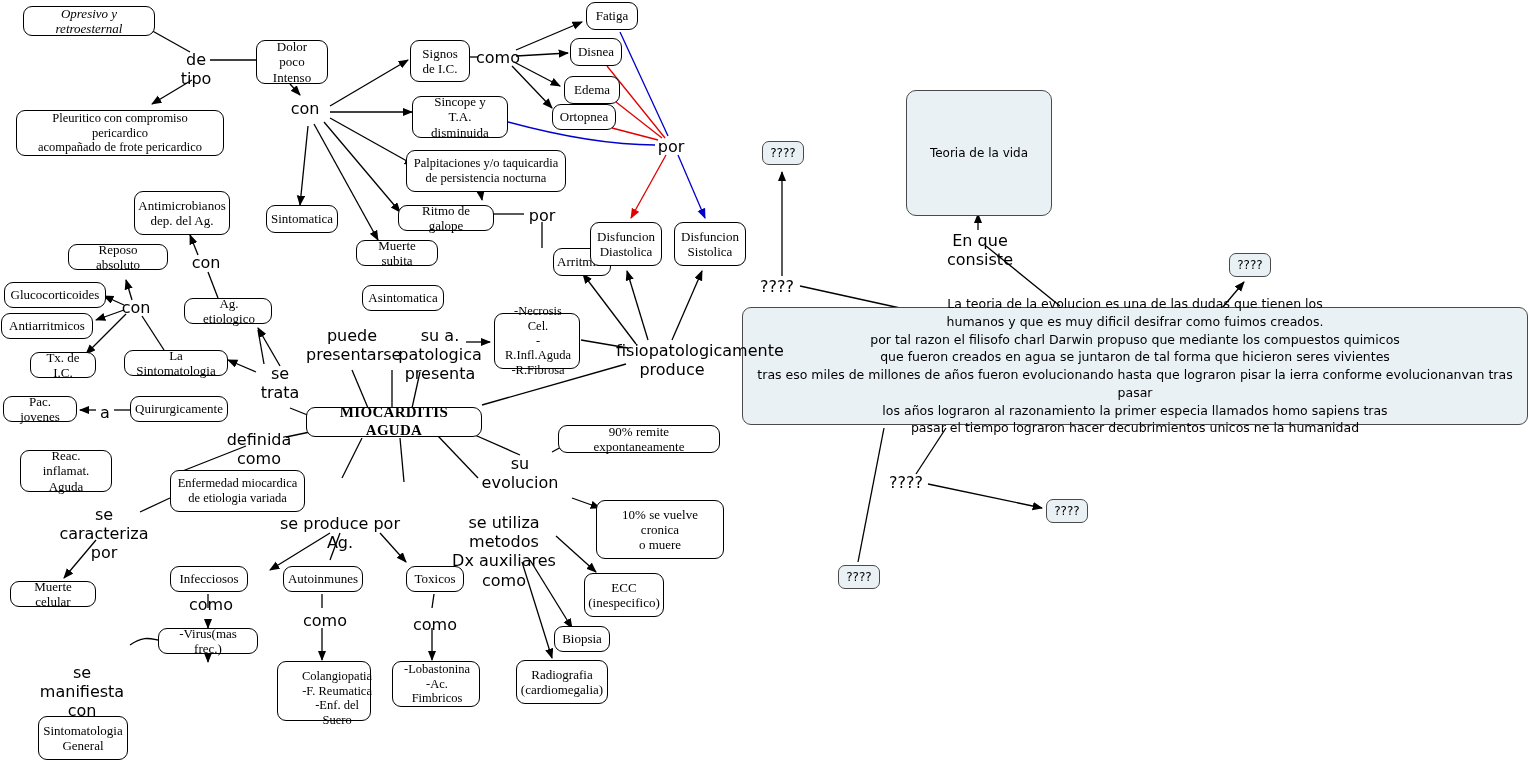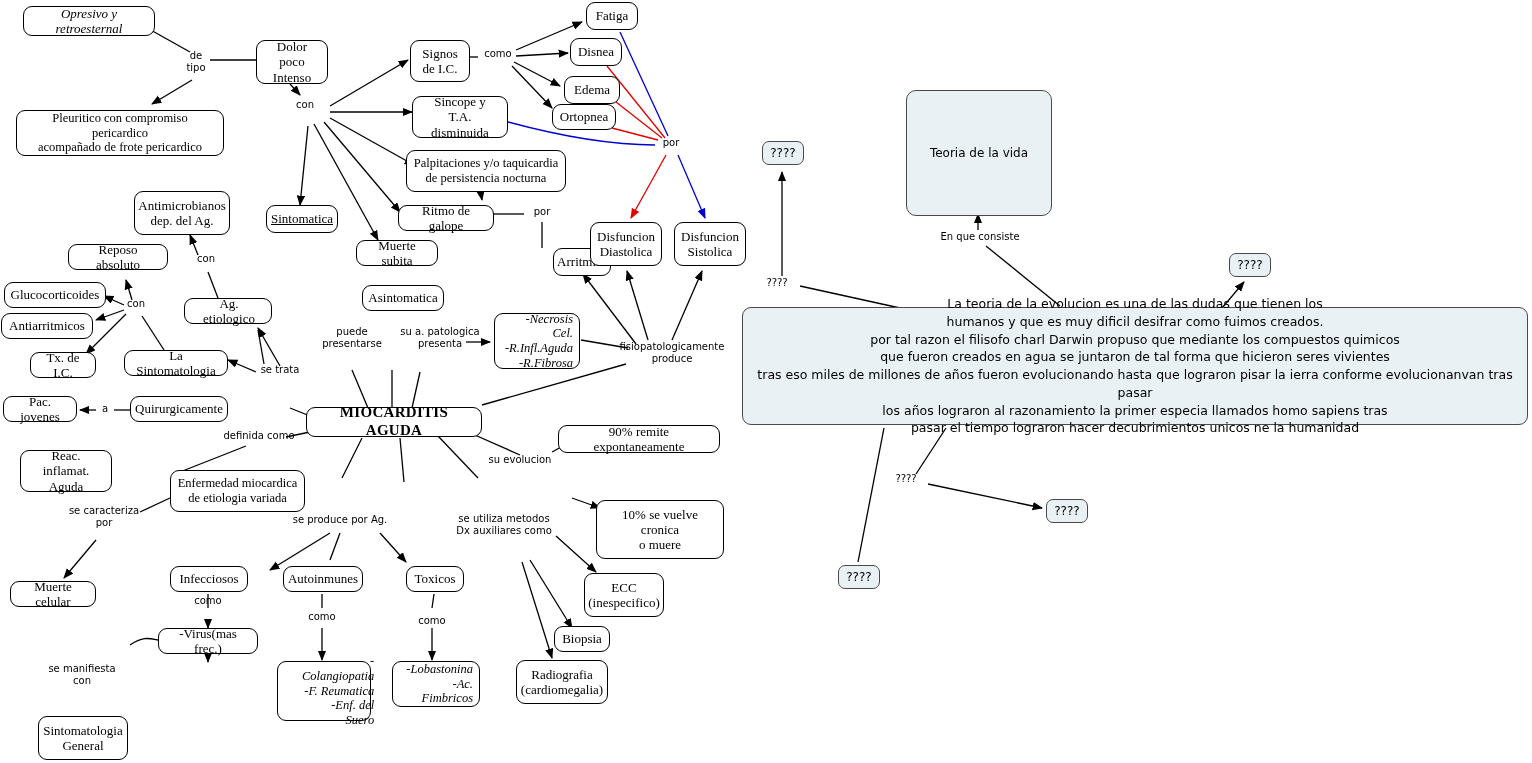--- a/index.html
+++ b/index.html
@@ -23,21 +23,21 @@
     display:flex;
     align-items:center;
     justify-content:center;
     text-align:center;
     line-height:1.18;
     font-size:13px;
     color:#000000;
     padding:2px 6px;
     white-space:pre-line;
   }
-  .node.left-align{ text-align:right; justify-content:flex-start;font-style:italic; }
+  .node.left-align{ text-align:center; justify-content:flex-start; }
   .node.italic{ font-style:italic; }
   .node.bold{ font-weight:bold; font-size:15px; letter-spacing:.3px; }
   .node.blue{
     background:#eaf1f4;
     border:1px solid #4a4a4a;
     font-family:"DejaVu Sans", sans-serif;
     font-size:12px;
     border-radius:10px;
   }
   .node.blue.small{ border-radius:7px; font-size:12px; }
@@ -45,21 +45,21 @@
     font-family:"DejaVu Sans", sans-serif;
     font-size:12.5px;
     line-height:1.42;
     text-align:center;
     border-radius:9px;
   }
 
   .lbl{
     position:absolute;
     font-family:"DejaVu Sans", sans-serif;
-    font-size:10px;
+    font-size:16px;
     color:#000000;
     text-align:center;
     line-height:1.2;
     white-space:pre-line;
     background:transparent;
   }
 </style>
 </head>
 <body>
 
@@ -235,21 +235,21 @@
   <div class="node" style="left:30px;top:352px;width:66px;height:26px;">Tx. de I.C.</div>
 
   <div class="node" style="left:184px;top:298px;width:88px;height:26px;padding-left:8px;">Ag. etiologico</div>
 
   <div class="node" style="left:124px;top:350px;width:104px;height:26px;">La Sintomatologia</div>
 
   <div class="node" style="left:3px;top:396px;width:74px;height:26px;">Pac. jovenes</div>
 
   <div class="node" style="left:130px;top:396px;width:98px;height:26px;">Quirurgicamente</div>
 
-  <div class="node" style="left:266px;top:205px;width:72px;height:28px;text-decoration:underline;">Sintomatica</div>
+  <div class="node" style="left:266px;top:205px;width:72px;height:28px;">Sintomatica</div>
 
   <div class="node" style="left:362px;top:285px;width:82px;height:26px;">Asintomatica</div>
 
   <div class="node left-align" style="left:494px;top:313px;width:86px;height:56px;font-size:12.5px;padding-left:8px;">-Necrosis Cel.
 -R.Infl.Aguda
 -R.Fibrosa</div>
 
   <div class="node bold" style="left:306px;top:407px;width:176px;height:30px;">MIOCARDITIS AGUDA</div>
 
   <div class="node" style="left:20px;top:450px;width:92px;height:42px;">Reac. inflamat.

